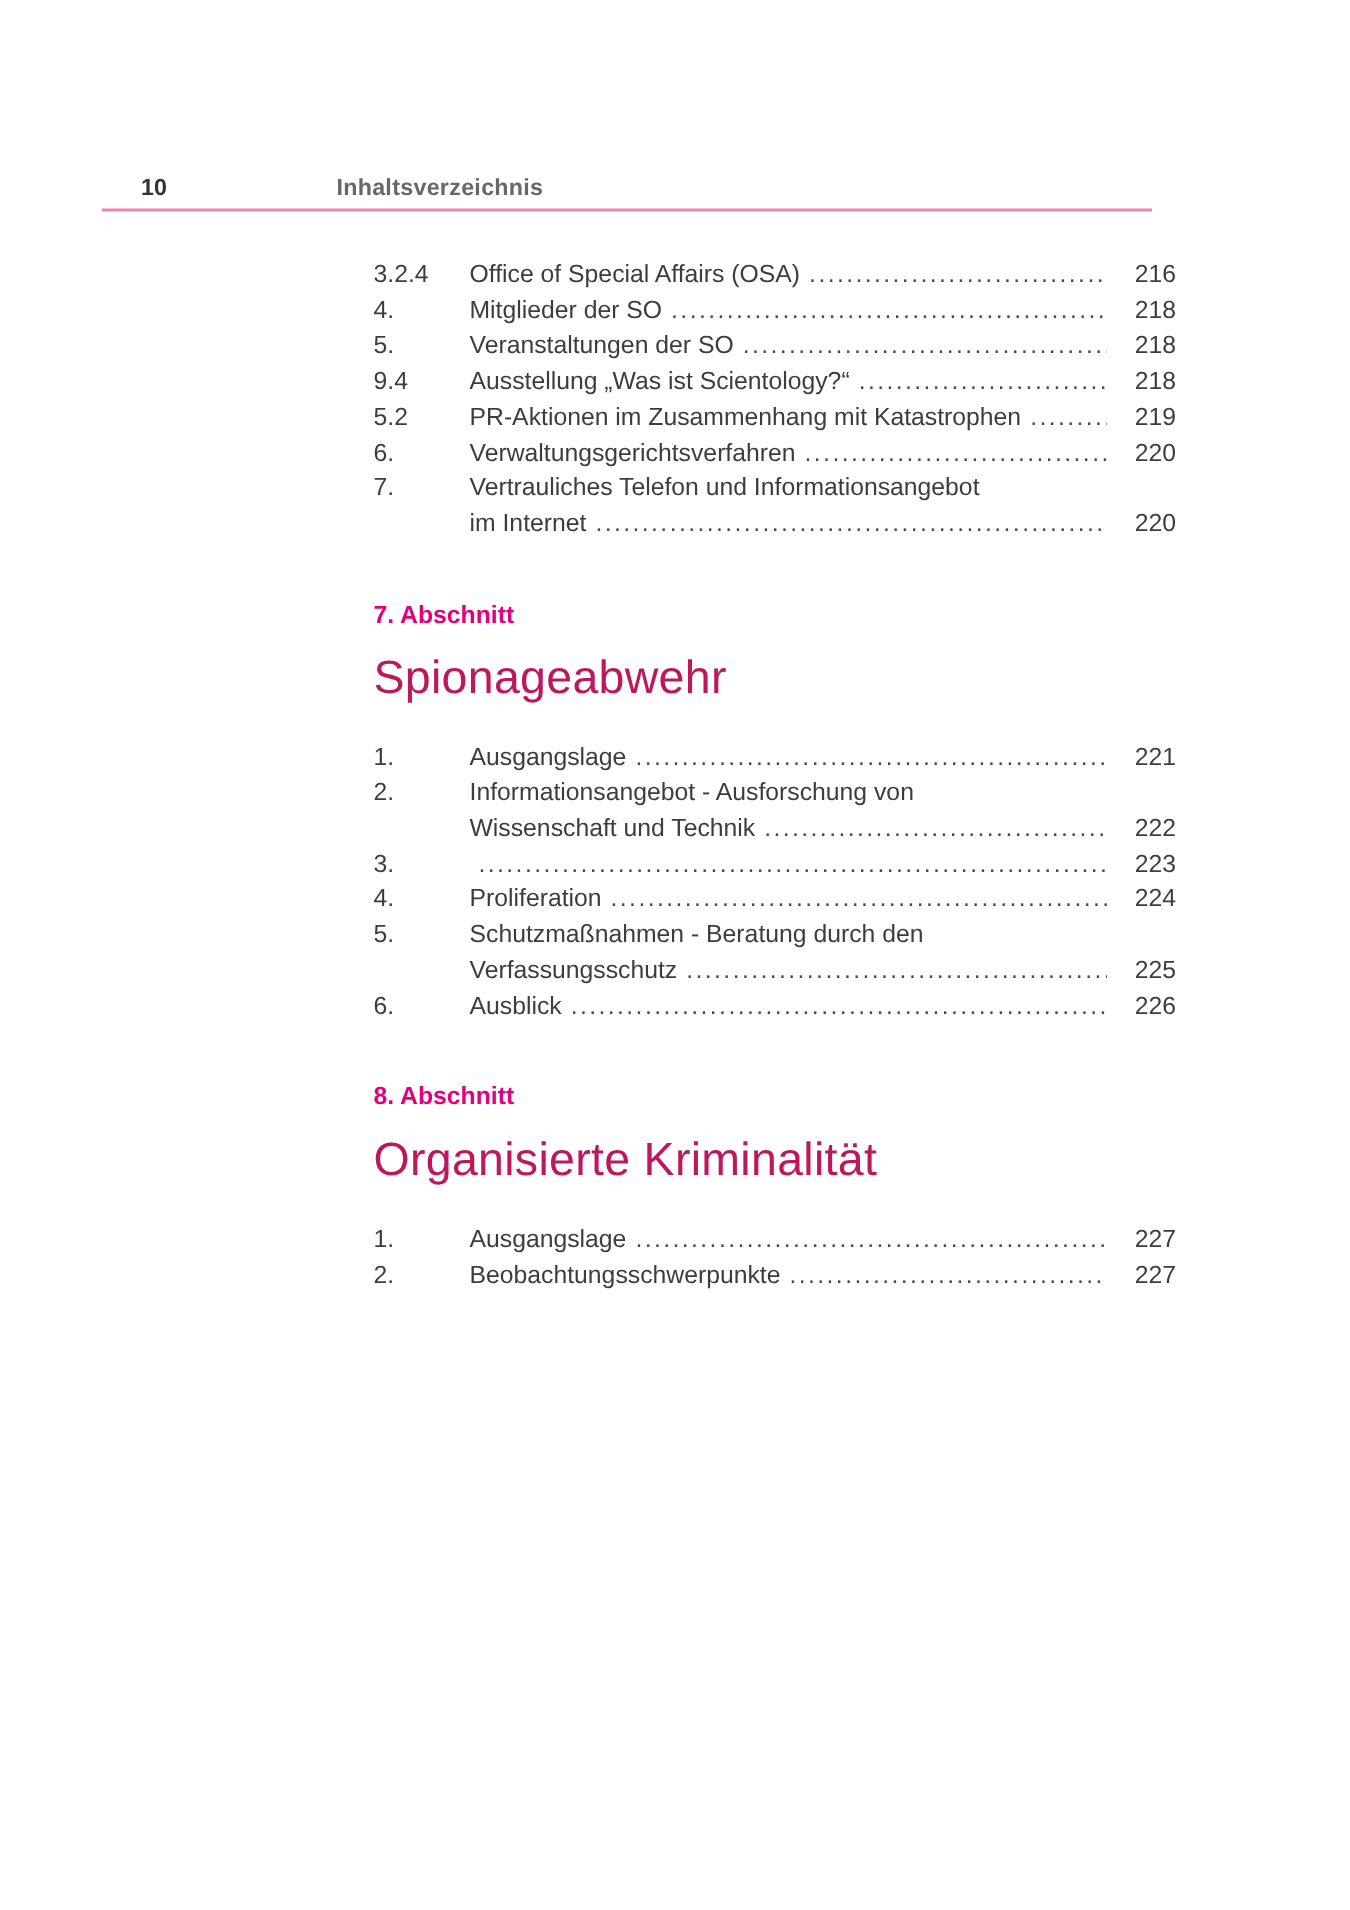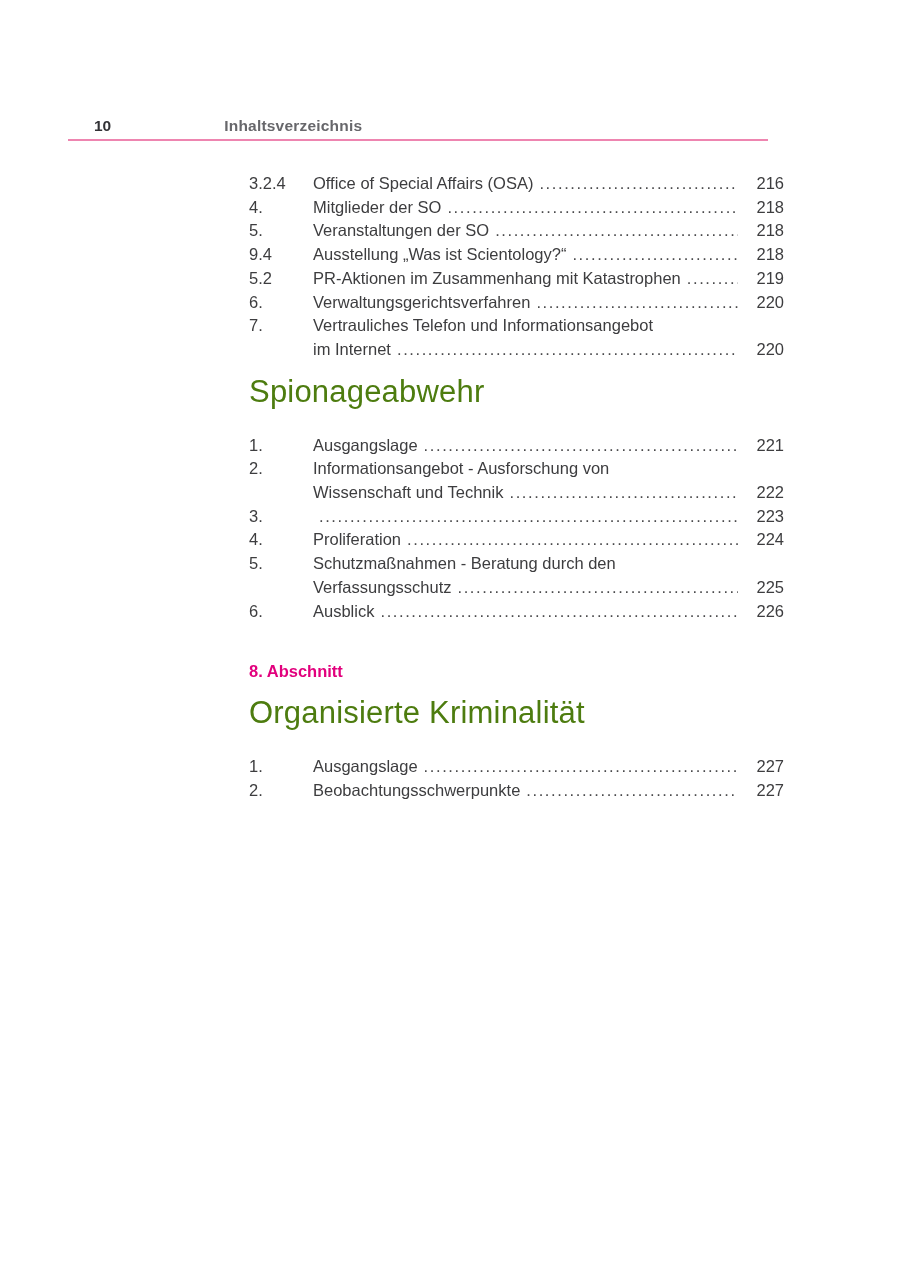--- a/index.html
+++ b/index.html
@@ -86,21 +86,21 @@
     font-size: 16.5px;
     font-weight: bold;
     line-height: 24px;
     color: #e2007d;
   }
   .section-heading {
     margin: 10px 0 0 0;
     font-size: 31px;
     font-weight: 400;
     line-height: 40px;
-    color: #4d7c0f;
+    color: #be185d;
     letter-spacing: 0.2px;
   }
   .section-heading + .entry-list { margin-top: 22px; }
 </style>
 </head>
 <body>
 
 <div class="page">
   <header class="running-header">
     <span class="folio">10</span>
@@ -149,20 +149,21 @@
           <span class="toc-num">7.</span>
           <span class="toc-title">Vertrauliches Telefon und Informationsangebot</span>
         </div>
         <div class="toc-row">
           <span class="toc-num"></span>
           <span class="toc-title">im Internet</span>
           <span class="leader"></span>
           <span class="toc-page">220</span>
         </div>
       </div>
+      <div class="section-label">7. Abschnitt</div>
       <h1 class="section-heading">Spionageabwehr</h1>
       <div class="entry-list">
         <div class="toc-row">
           <span class="toc-num">1.</span>
           <span class="toc-title">Ausgangslage</span>
           <span class="leader"></span>
           <span class="toc-page">221</span>
         </div>
         <div class="toc-row">
           <span class="toc-num">2.</span>

